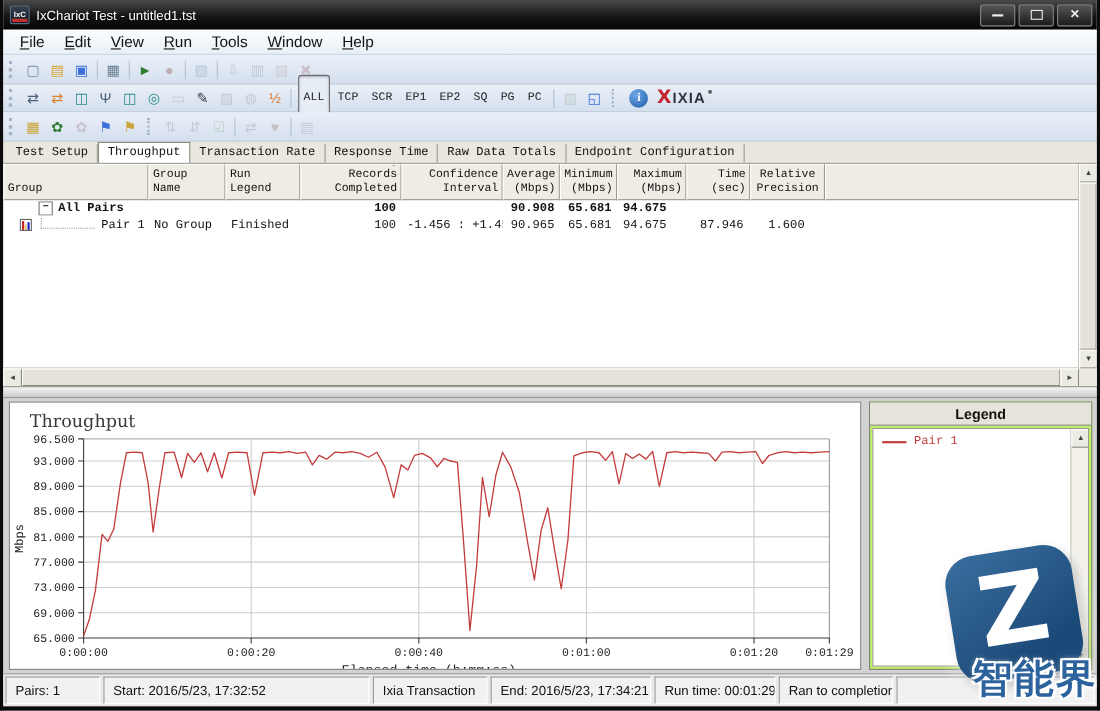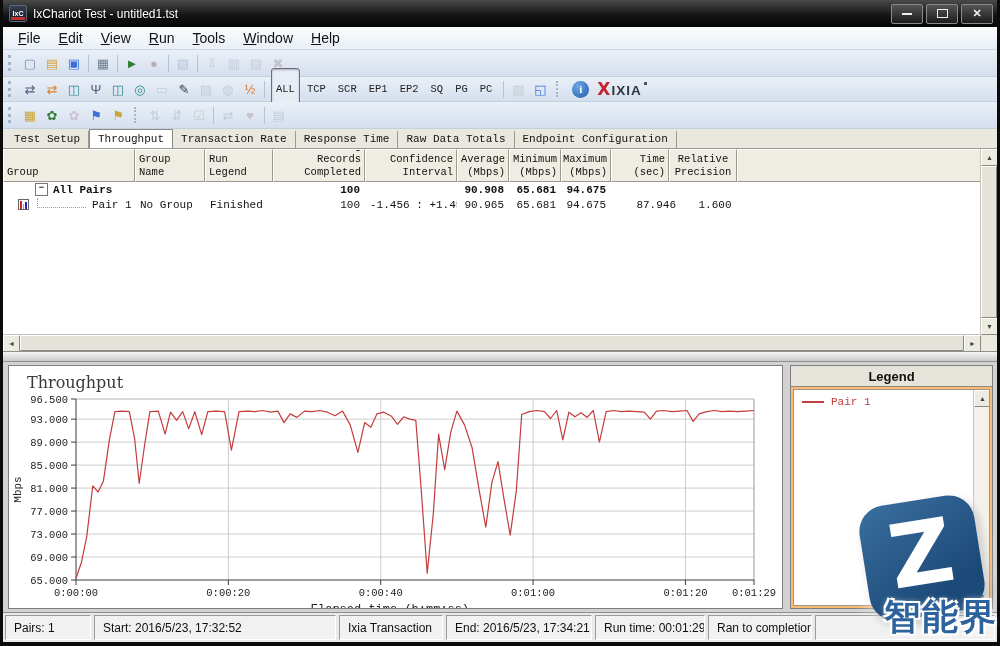--- a/index.html
+++ b/index.html
@@ -85,21 +85,21 @@
            display:flex;}
   .sbtn{width:15px;height:15px;flex:none;background:#ecebe2;border:1px solid;border-color:#fff #8a897e #8a897e #fff;
         font-size:7px;color:#444;display:flex;align-items:center;justify-content:center;}
   .sthumb{flex:1;margin:0;background:#e5e3d9;border:1px solid;border-color:#fff #8a897e #8a897e #fff;}
   .corner{position:absolute;right:0;bottom:0;width:16px;height:16px;background:#ece9e0;}
   
   .splitter{height:9px;flex:none;background:linear-gradient(#f6f6f6,#c9c9c9);
             border-top:1px solid #8f8f8f;border-bottom:1px solid #8f8f8f;}
   .lower{flex:1;display:flex;background:#d2d2d2;padding:3px 4px 3px 5px;gap:7px;position:relative;min-height:0;}
   .chart-pane{width:773px;flex:none;background:#fff;border:1px solid #7f7f7f;position:relative;overflow:hidden;}
-  .legend-pane{flex:1;background:#fdba74;border:1px solid #7f7f7f;display:flex;flex-direction:column;min-width:0;}
+  .legend-pane{flex:1;background:#bef264;border:1px solid #7f7f7f;display:flex;flex-direction:column;min-width:0;}
   .legend-header{height:20px;flex:none;display:flex;align-items:center;justify-content:center;
                  font-size:13px;font-weight:bold;color:#111;border-bottom:1px solid #8a8a80;background:#e6e3da;}
   .legend-list{flex:1;margin:2px;background:#fff;border:1px solid #9a988c;position:relative;overflow:hidden;}
   .legend-entry{display:flex;align-items:center;gap:7px;padding:6px 8px 0 8px;
                 font-family:"Liberation Mono","DejaVu Sans Mono",monospace;font-size:11px;}
   .legend-swatch{width:22px;height:0;border-top:2px solid currentColor;flex:none;}
   .legend-vscroll{position:absolute;top:0;right:0;bottom:0;width:15px;background:#f3f1ea;border-left:1px solid #c6c4b8;
                   display:flex;flex-direction:column;justify-content:space-between;}
   
   .statusbar{height:25px;flex:none;background:#e9e9e9;border-top:1px solid #8f8f8f;display:flex;
@@ -244,21 +244,21 @@
 Name</div>
         <div class="th al" style="width: 68px;">Run Legend</div>
         <div class="th ar" style="width: 92px;">Timing Records
 Completed</div>
         <div class="th ar" style="width: 92px;">95% Confidence
 Interval</div>
         <div class="th ar" style="width: 52px;">Average
 (Mbps)</div>
         <div class="th ar" style="width: 52px;">Minimum
 (Mbps)</div>
-        <div class="th ar" style="width: 50px;">Maximum
+        <div class="th ar" style="width: 63px;">Maximum
 (Mbps)</div>
         <div class="th ar" style="width: 58px;">Measured
 Time (sec)</div>
         <div class="th ac" style="width: 68px;">Relative
 Precision</div>
         <div class="th fill"></div>
       </div>
     <div class="tbody" id="tbody">
         <div class="trow bold">
           <div class="gcell" style="width: 132px;">

